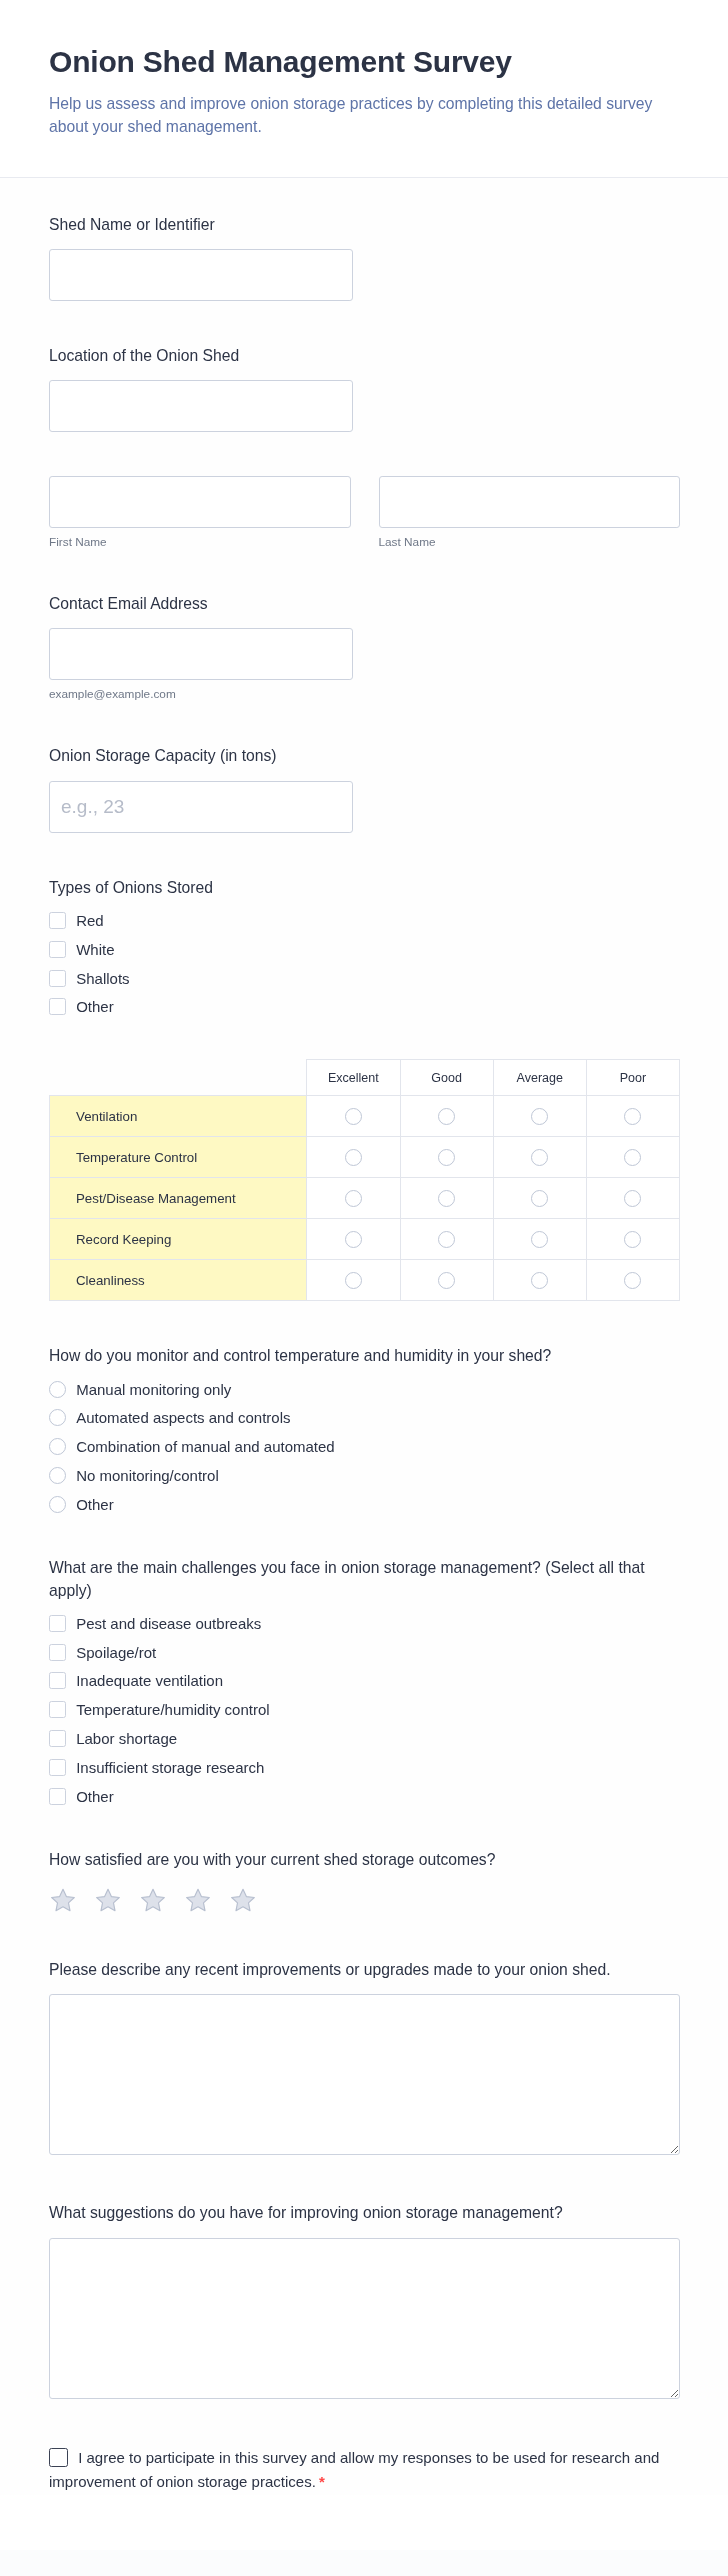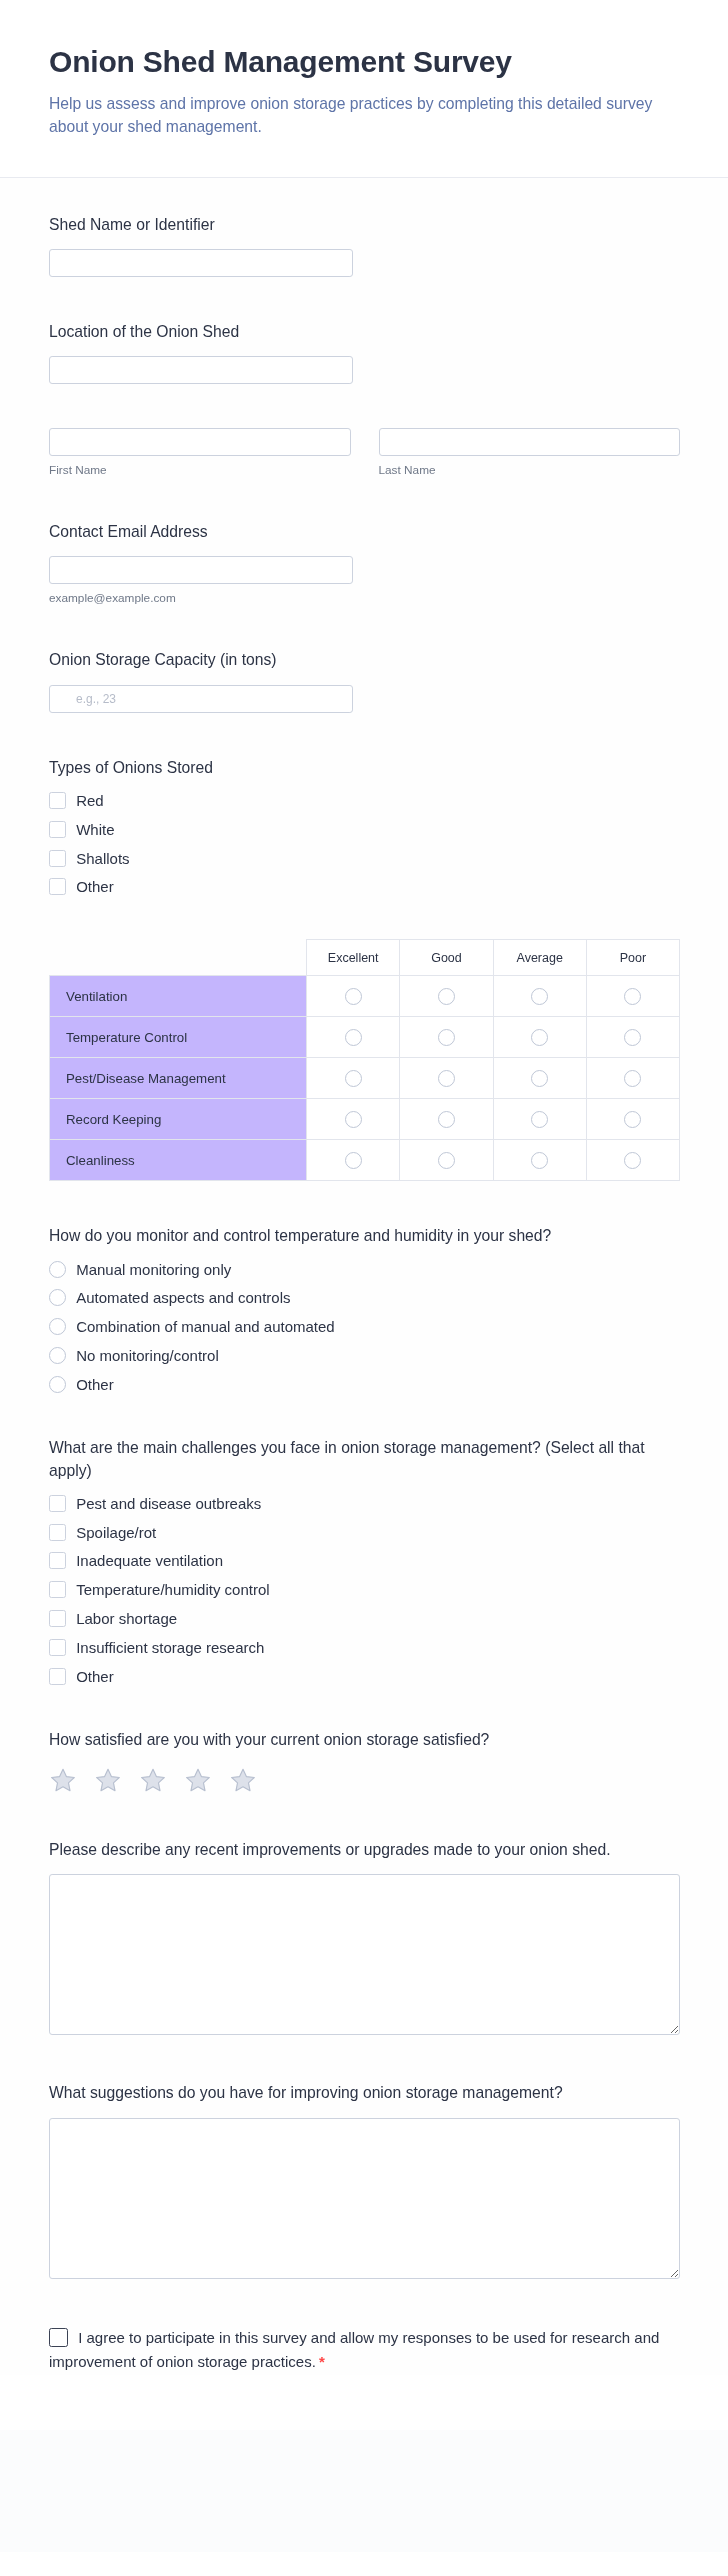--- a/index.html
+++ b/index.html
@@ -15,22 +15,22 @@
   .form-header { padding: 45px 49px 38px; background: #ffffff; border-bottom: 0.8px solid #e8eaf0; }
   .form-title { font-size: 30px; font-weight: 700; color: var(--title-color, #2c3345); letter-spacing: -0.2px; }
   .form-subtitle { margin-top: 12.5px; font-size: 15.7px; line-height: 1.5; color: var(--subtitle-color, #5e74a8); max-width: 619px; }
 
   
   .form-body { padding: 36px 49px 0; background: #fefefe; }
   .q { margin-bottom: 44px; }
   .q-label { display: block; font-size: 15.7px; font-weight: 500; color: var(--title-color, #2c3345); margin-bottom: 12.5px; line-height: 1.45; }
 
   .text-input {
-    height: 28px; width: 304px; border: 0.8px solid #ccd2de; border-radius: 3.1px;
-    background: #fff; font-size: 12px; padding: 0 26px; color: var(--title-color, #2c3345);
+    height: 52px; width: 304px; border: 0.8px solid #ccd2de; border-radius: 3.1px;
+    background: #fff; font-size: 19px; padding: 0 11px; color: var(--title-color, #2c3345);
     font-family: inherit; outline: none;
   }
   .text-input::placeholder { color: #b6bcc9; }
   .name-row { display: flex; gap: 28px; }
   .name-col { flex: 1; }
   .name-col .text-input { width: 100%; }
   .sublabel { font-size: 11.8px; color: #6f7888; margin-top: 7px; }
 
   
   .opt-list { list-style: none; }
@@ -41,21 +41,21 @@
     border: 0.8px solid #ccd2de; background: #fff; margin: 0 10.2px 0 0; cursor: pointer; flex: 0 0 auto;
   }
   .cb { border-radius: 2.4px; }
   .rd { border-radius: 50%; border-color: #bfc7d6; }
 
   
   .matrix { border-collapse: collapse; width: 100%; margin-top: 15.7px; }
   .matrix th, .matrix td { border: 0.8px solid #e2e5ec; }
   .matrix thead th { height: 36px; font-size: 12.5px; font-weight: 400; color: var(--title-color, #2c3345); background: #fff; width: 94px; }
   .matrix thead th.corner { border: none; background: transparent; }
-  .matrix td.rowlabel { background: #c4b5fd; font-size: 13.3px; padding: 0 16px; width: 259px; height: 41px; }
+  .matrix td.rowlabel { background: #fef9c3; font-size: 13.3px; padding: 0 26px; width: 259px; height: 41px; }
   .matrix td.cell { text-align: center; background: #fff; }
   .matrix .rd { margin: 0; vertical-align: middle; }
 
   
   .stars { display: flex; gap: 17px; margin-top: 15.7px; }
   .star { display: inline-block; width: 28px; height: 28px; cursor: pointer; }
   .star svg { width: 28px; height: 28px; display: block; }
 
   
   .big-textarea {
@@ -249,21 +249,21 @@
           <span>Insufficient storage research</span>
         </li>
         <li class="opt">
           <input type="checkbox" class="cb" style="">
           <span>Other</span>
         </li>
       </ul>
     </div>
 
     <div class="q">
-      <label class="q-label">How satisfied are you with your current onion storage satisfied?</label>
+      <label class="q-label">How satisfied are you with your current shed storage outcomes?</label>
       <div class="stars">
         <span class="star">
             <svg viewBox="0 0 24 24">
               <path d="M12 2l2.9 6.2 6.8.8-5 4.6 1.3 6.7-6-3.3-6 3.3 1.3-6.7-5-4.6 6.8-.8z" fill="#dde1ea" stroke="#b7bfcf" stroke-width="1" stroke-linejoin="round"></path>
             </svg>
           </span>
         <span class="star">
             <svg viewBox="0 0 24 24">
               <path d="M12 2l2.9 6.2 6.8.8-5 4.6 1.3 6.7-6-3.3-6 3.3 1.3-6.7-5-4.6 6.8-.8z" fill="#dde1ea" stroke="#b7bfcf" stroke-width="1" stroke-linejoin="round"></path>
             </svg>

